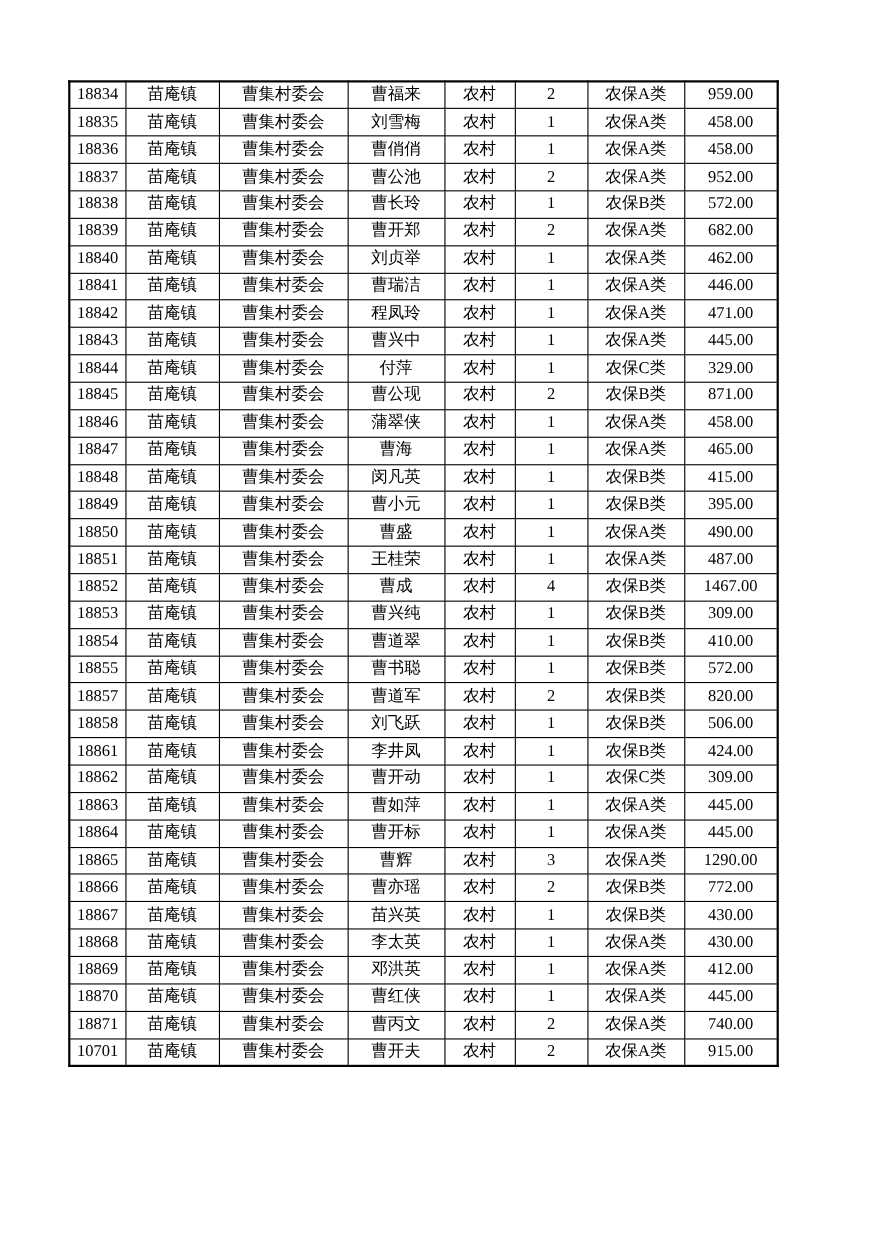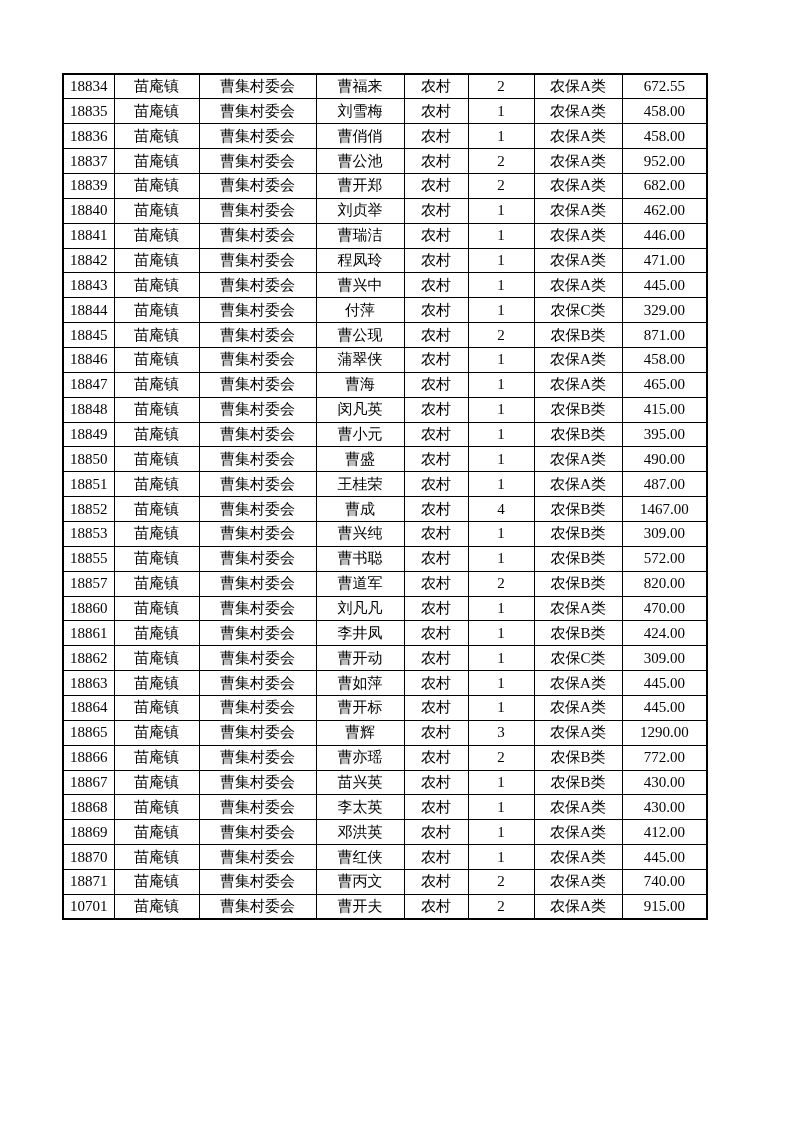--- a/index.html
+++ b/index.html
@@ -62,21 +62,21 @@
       </colgroup>
       <tbody>
   <tr>
     <td class="num">18834</td>
     <td>苗庵镇</td>
     <td>曹集村委会</td>
     <td>曹福来</td>
     <td>农村</td>
     <td class="num">2</td>
     <td>农保A类</td>
-    <td class="num">672.55</td>
+    <td class="num">959.00</td>
   </tr>
 
   <tr>
     <td class="num">18835</td>
     <td>苗庵镇</td>
     <td>曹集村委会</td>
     <td>刘雪梅</td>
     <td>农村</td>
     <td class="num">1</td>
     <td>农保A类</td>
@@ -98,20 +98,30 @@
     <td class="num">18837</td>
     <td>苗庵镇</td>
     <td>曹集村委会</td>
     <td>曹公池</td>
     <td>农村</td>
     <td class="num">2</td>
     <td>农保A类</td>
     <td class="num">952.00</td>
   </tr>
 
+  <tr>
+    <td class="num">18838</td>
+    <td>苗庵镇</td>
+    <td>曹集村委会</td>
+    <td>曹长玲</td>
+    <td>农村</td>
+    <td class="num">1</td>
+    <td>农保B类</td>
+    <td class="num">572.00</td>
+  </tr>
 
   <tr>
     <td class="num">18839</td>
     <td>苗庵镇</td>
     <td>曹集村委会</td>
     <td>曹开郑</td>
     <td>农村</td>
     <td class="num">2</td>
     <td>农保A类</td>
     <td class="num">682.00</td>
@@ -264,20 +274,30 @@
     <td class="num">18853</td>
     <td>苗庵镇</td>
     <td>曹集村委会</td>
     <td>曹兴纯</td>
     <td>农村</td>
     <td class="num">1</td>
     <td>农保B类</td>
     <td class="num">309.00</td>
   </tr>
 
+  <tr>
+    <td class="num">18854</td>
+    <td>苗庵镇</td>
+    <td>曹集村委会</td>
+    <td>曹道翠</td>
+    <td>农村</td>
+    <td class="num">1</td>
+    <td>农保B类</td>
+    <td class="num">410.00</td>
+  </tr>
 
   <tr>
     <td class="num">18855</td>
     <td>苗庵镇</td>
     <td>曹集村委会</td>
     <td>曹书聪</td>
     <td>农村</td>
     <td class="num">1</td>
     <td>农保B类</td>
     <td class="num">572.00</td>
@@ -288,32 +308,32 @@
     <td class="num">18857</td>
     <td>苗庵镇</td>
     <td>曹集村委会</td>
     <td>曹道军</td>
     <td>农村</td>
     <td class="num">2</td>
     <td>农保B类</td>
     <td class="num">820.00</td>
   </tr>
 
-
-
-  <tr>
-    <td class="num">18860</td>
-    <td>苗庵镇</td>
-    <td>曹集村委会</td>
-    <td>刘凡凡</td>
-    <td>农村</td>
-    <td class="num">1</td>
-    <td>农保A类</td>
-    <td class="num">470.00</td>
-  </tr>
+  <tr>
+    <td class="num">18858</td>
+    <td>苗庵镇</td>
+    <td>曹集村委会</td>
+    <td>刘飞跃</td>
+    <td>农村</td>
+    <td class="num">1</td>
+    <td>农保B类</td>
+    <td class="num">506.00</td>
+  </tr>
+
+
 
   <tr>
     <td class="num">18861</td>
     <td>苗庵镇</td>
     <td>曹集村委会</td>
     <td>李井凤</td>
     <td>农村</td>
     <td class="num">1</td>
     <td>农保B类</td>
     <td class="num">424.00</td>

